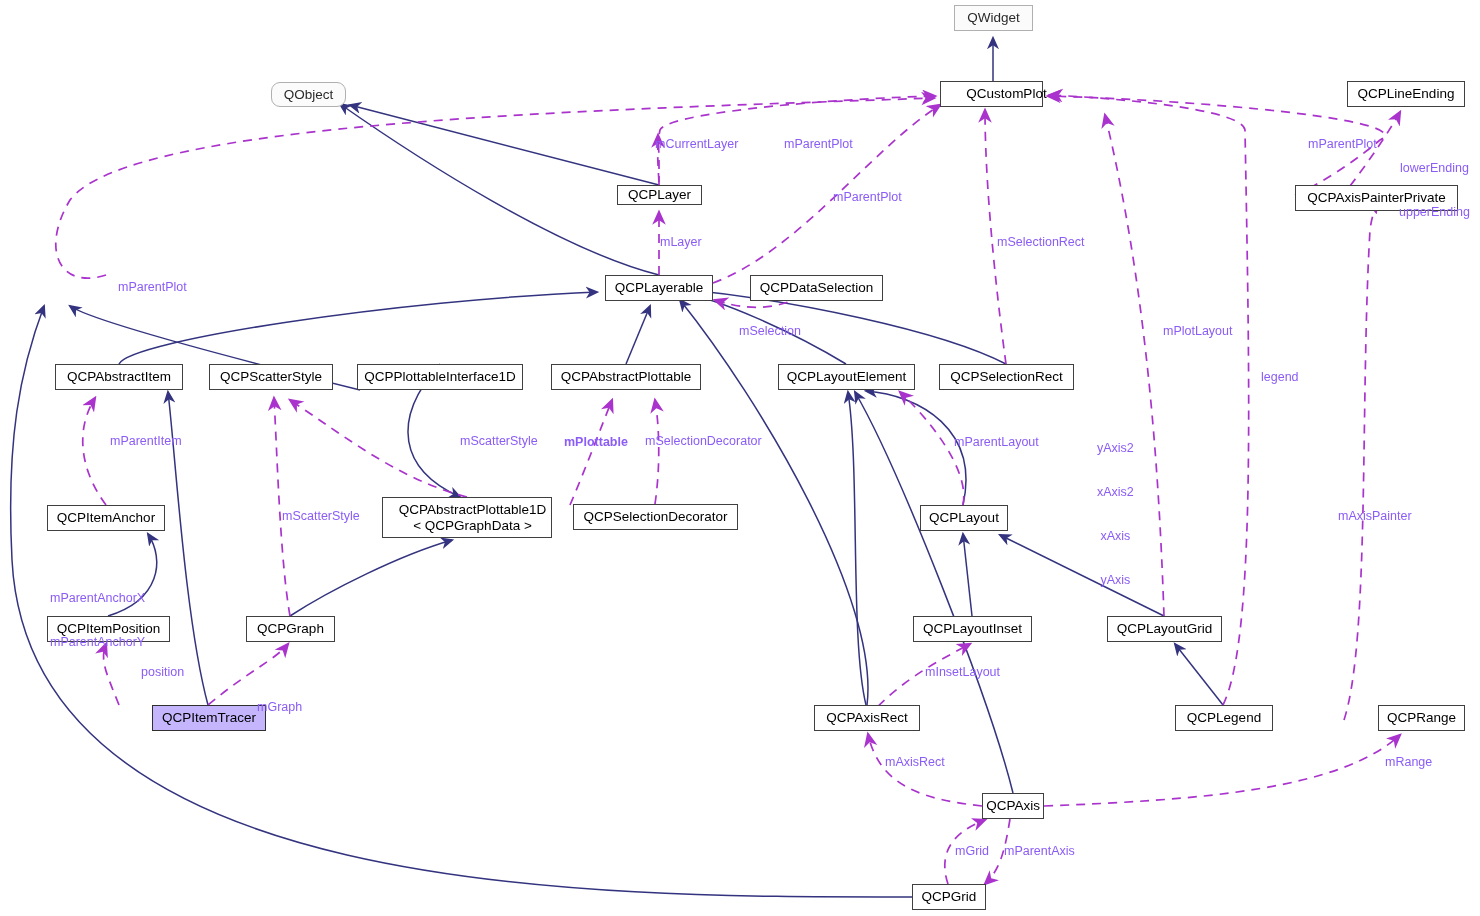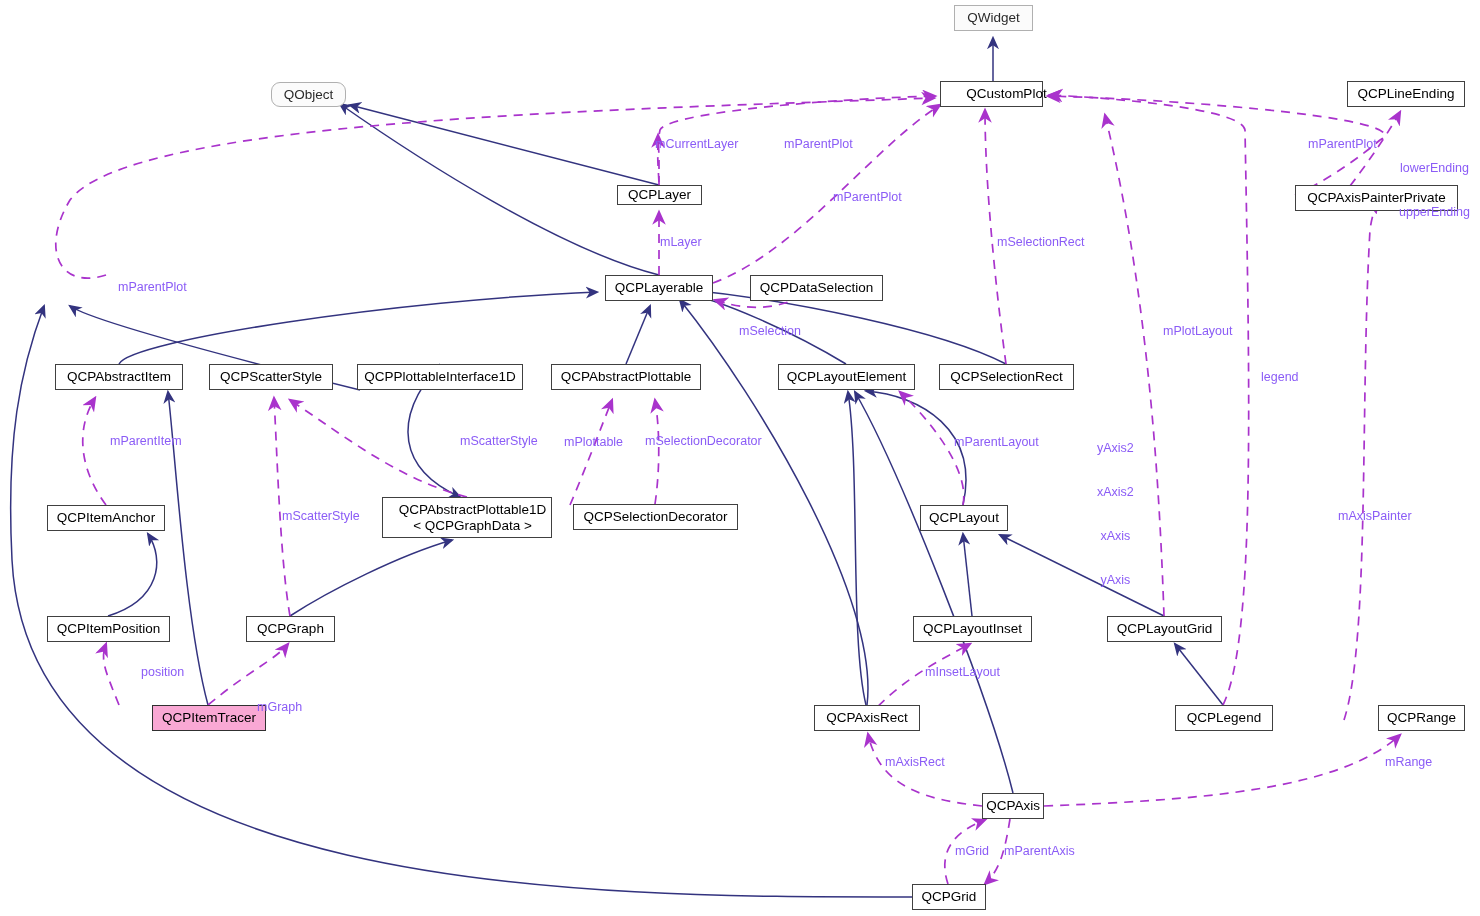--- a/index.html
+++ b/index.html
@@ -3,21 +3,21 @@
 <meta charset="utf-8">
 <style>
   html,body{margin:0;padding:0;background:#ffffff;}
   body{width:1480px;height:916px;font-family:"Liberation Sans",sans-serif;overflow:hidden;}
   #stage{position:relative;width:1480px;height:916px;}
   svg#edges{position:absolute;left:0;top:0;width:1480px;height:916px;}
   .node{position:absolute;box-sizing:border-box;display:flex;align-items:center;justify-content:center;
         background:#ffffff;border:1px solid #404040;font-size:13.5px;color:#000;line-height:1.15;
         white-space:pre;text-align:center;padding:0 6px;}
   .node.ext{border:1px solid #b0b0b0;background:#fbfbfb;color:#2a2a2a;}
-  .node.hl{background:#f9a8d4;border:1px solid #303030;}
+  .node.hl{background:#c4b5fd;border:1px solid #303030;}
   .node.two{flex-direction:column;justify-content:center;padding-left:17px;}
   .elabel{position:absolute;font-size:12.5px;color:#8b5cf6;white-space:pre;line-height:1.18;}
   .elabel.c{text-align:center;}
 </style>
 </head>
 <body>
 
 <div id="stage">
 
   <svg id="edges" viewBox="0 0 1480 916">
@@ -123,31 +123,35 @@
     <div>upperEnding</div>
   </div>
   <div class="elabel" style="left:660px;top:235px;">mLayer</div>
   <div class="elabel" style="left:997px;top:235px;">mSelectionRect</div>
   <div class="elabel" style="left:118px;top:280px;">mParentPlot</div>
   <div class="elabel" style="left:739px;top:324px;text-align:center;">mSelection</div>
   <div class="elabel" style="left:1163px;top:324px;">mPlotLayout</div>
   <div class="elabel" style="left:1261px;top:370px;">legend</div>
   <div class="elabel" style="left:110px;top:434px;">mParentItem</div>
   <div class="elabel" style="left:460px;top:434px;">mScatterStyle</div>
-  <div class="elabel" style="left:564px;top:435px;">mPlottable</div>
+  <div class="elabel" style="left:564px;top:435px;font-weight:bold;">mPlottable</div>
   <div class="elabel" style="left:645px;top:434px;">mSelectionDecorator</div>
   <div class="elabel" style="left:954px;top:435px;">mParentLayout</div>
   <div class="elabel c" style="left:1097px;top:411px;">
     <div>yAxis2</div>
     <div>xAxis2</div>
     <div>xAxis</div>
     <div>yAxis</div>
   </div>
   <div class="elabel" style="left:282px;top:509px;">mScatterStyle</div>
   <div class="elabel" style="left:1338px;top:509px;">mAxisPainter</div>
+  <div class="elabel" style="left:50px;top:561px;">
+    <div>mParentAnchorX</div>
+    <div>mParentAnchorY</div>
+  </div>
   <div class="elabel" style="left:141px;top:665px;">position</div>
   <div class="elabel" style="left:257px;top:700px;">mGraph</div>
   <div class="elabel" style="left:925px;top:665px;">mInsetLayout</div>
   <div class="elabel" style="left:885px;top:755px;">mAxisRect</div>
   <div class="elabel" style="left:1385px;top:755px;">mRange</div>
   <div class="elabel" style="left:955px;top:844px;">mGrid</div>
   <div class="elabel" style="left:1004px;top:844px;">mParentAxis</div>
 
 </div>
 

